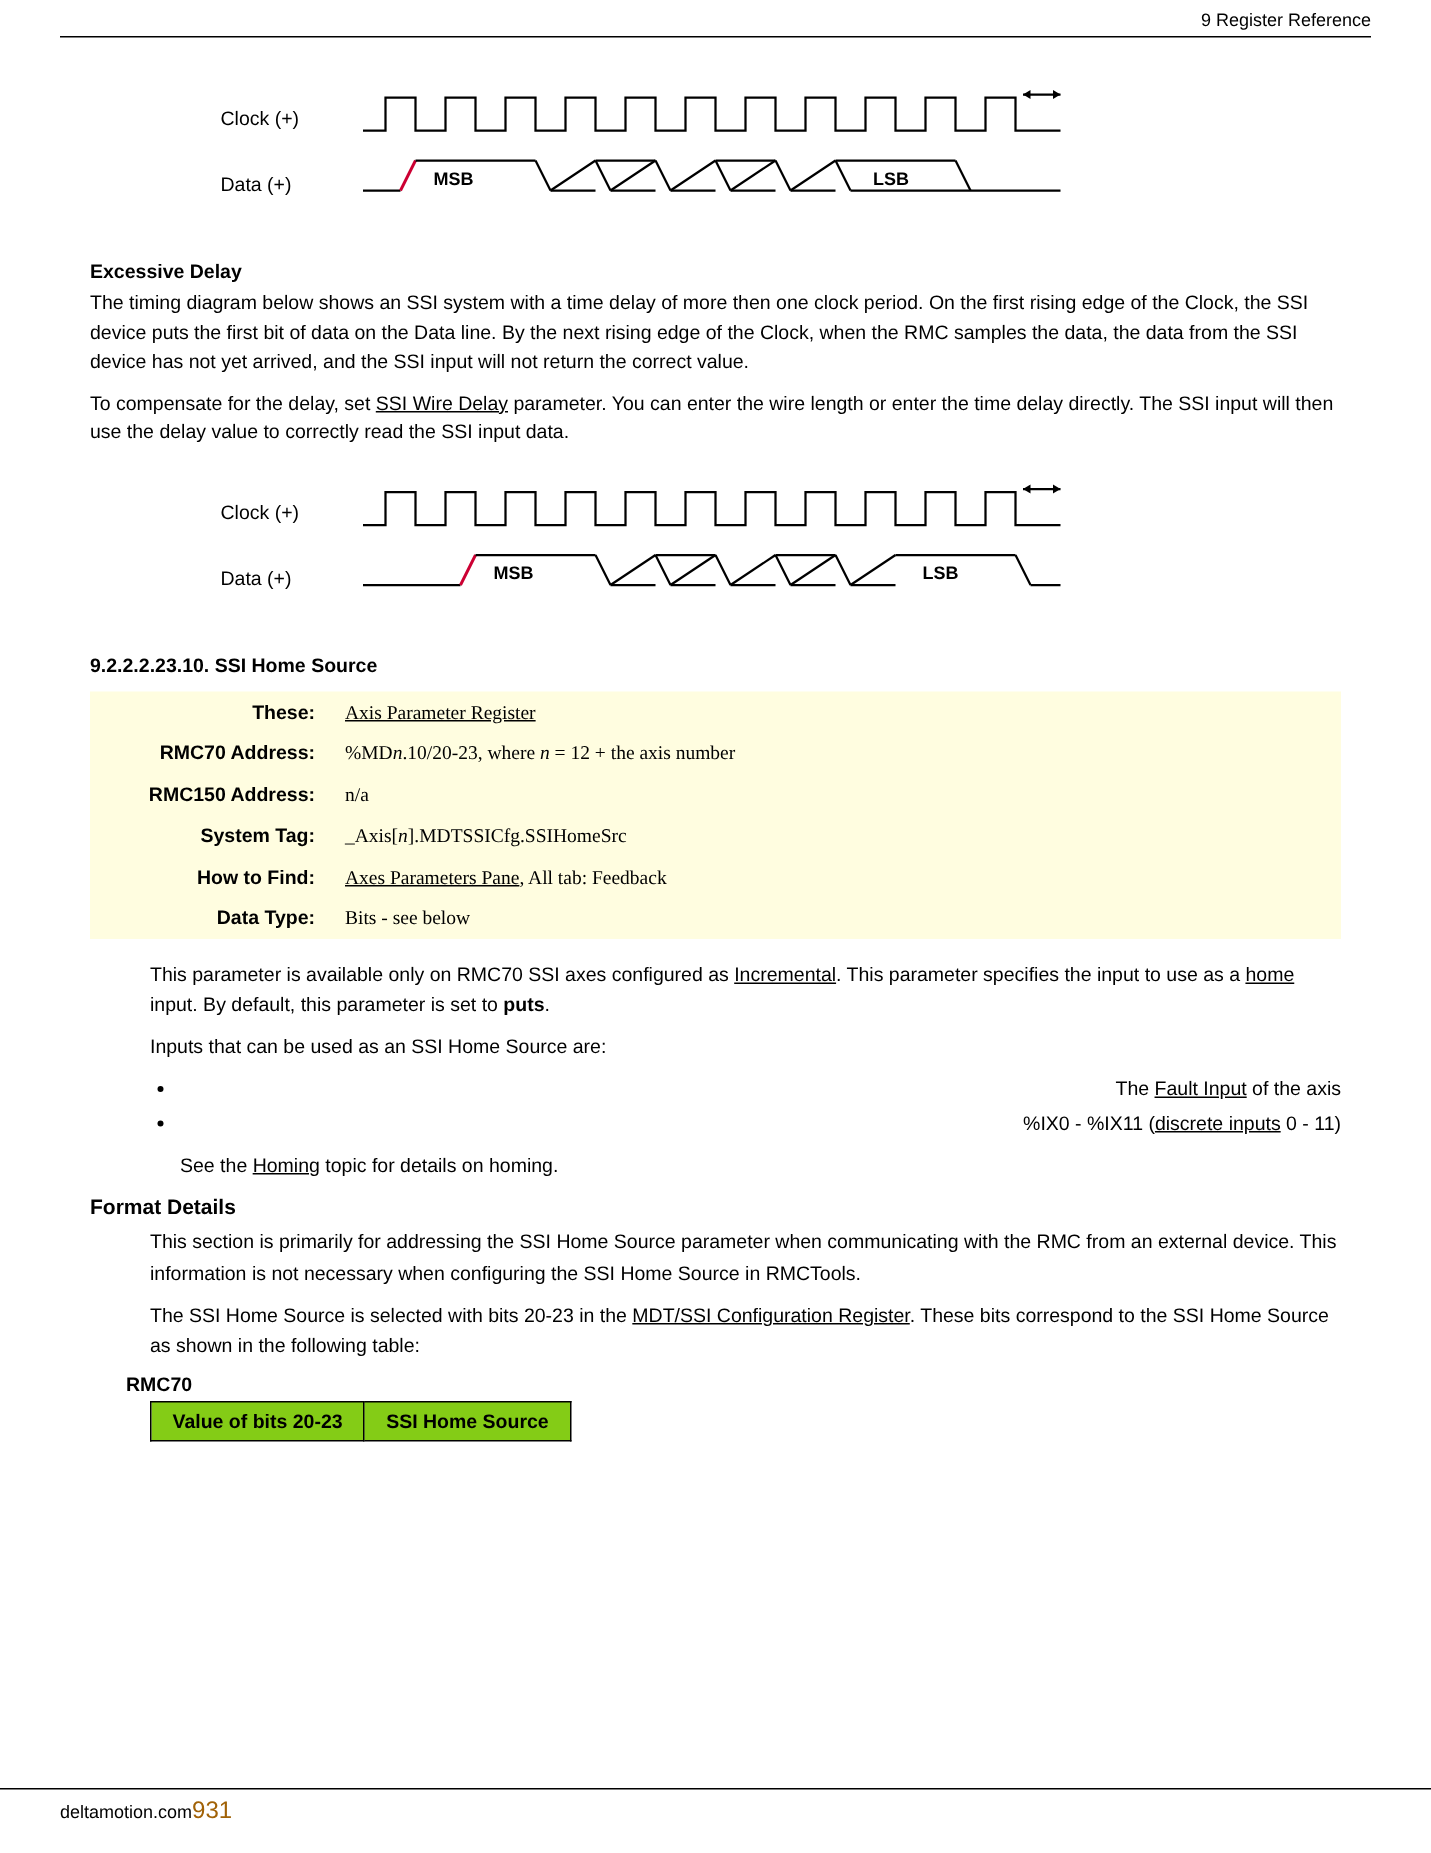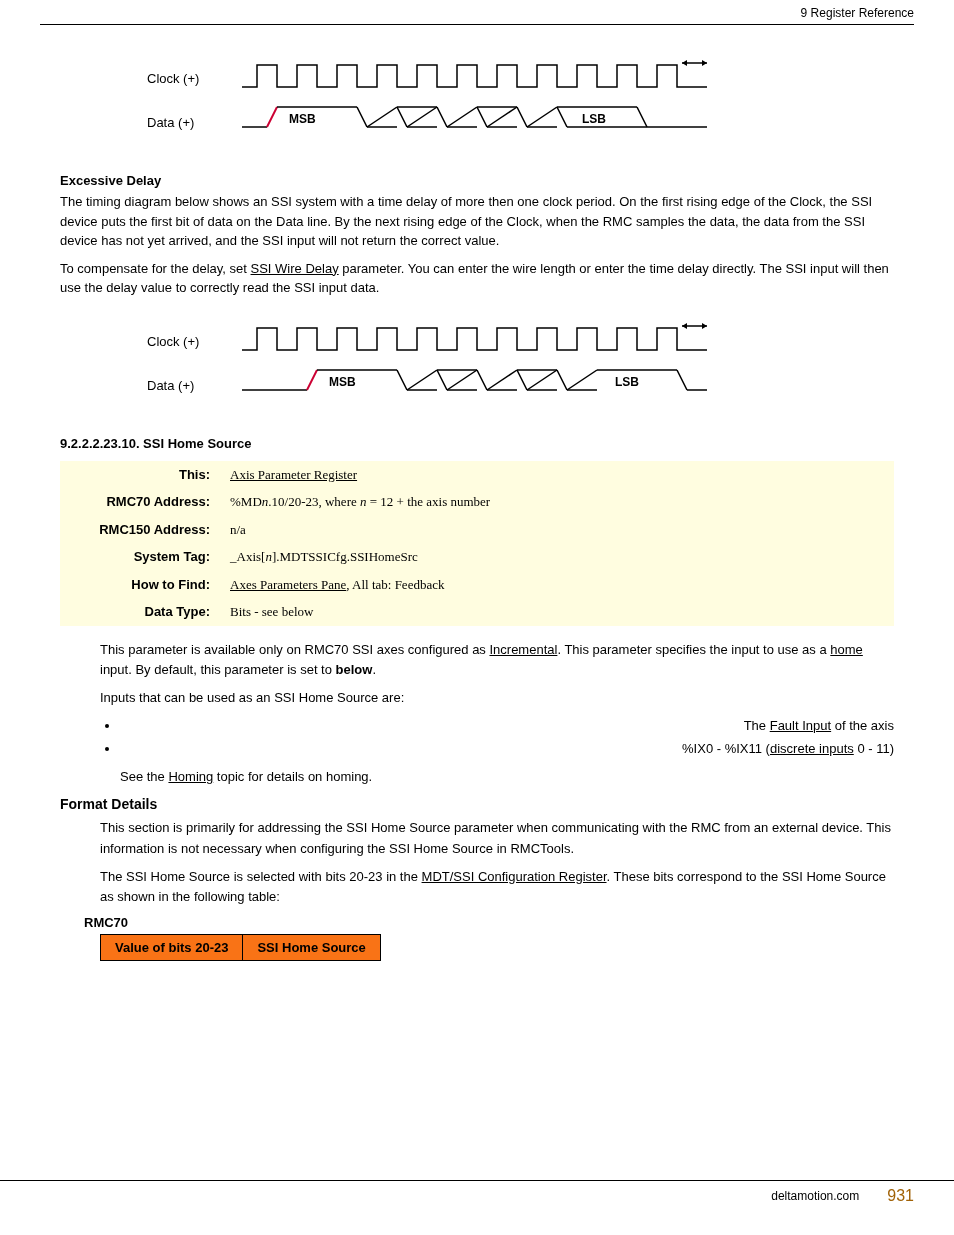--- a/index.html
+++ b/index.html
@@ -133,36 +133,35 @@
       margin-top: 4px;
     }
     .value-table th, .value-table td {
       border: 1px solid #000;
       padding: 5px 14px;
       font-size: 13px;
       font-weight: bold;
       background: #fff;
     }
     .value-table th {
-      background: #f97316;
+      background: #84cc16;
       text-align: right;
     }
     
     .footer {
       position: absolute;
       bottom: 18px;
       left: 0;
       right: 0;
-      padding: 12px 40px;
+      padding: 0 40px;
       display: flex;
-      justify-content: flex-end;
+      justify-content: flex-start;
       align-items: center;
       border-top: 1px solid #000;
       padding-top: 6px;
-      gap: 28px;
     }
     .footer-left {
       font-size: 12px;
       color: #000;
     }
     .footer-right {
       font-size: 16px;
       color: #a16207;
     }
   </style>
@@ -281,21 +280,21 @@
       </svg>
     </div>
 
     <div class="numbered-heading">
       <span>9.2.2.2.23.10. SSI Home Source</span>
     </div>
 
     <table class="info-table">
       <tbody>
         <tr>
-          <td class="label">This:</td>
+          <td class="label">These:</td>
           <td class="value">
             <span class="underline">Axis Parameter Register</span>
           </td>
         </tr>
         <tr>
           <td class="label">RMC70 Address:</td>
           <td class="value">%MD<em>n</em>.10/20-23, where <em>n</em> = 12 + the axis number</td>
         </tr>
         <tr>
           <td class="label">RMC150 Address:</td>
@@ -313,21 +312,21 @@
         </tr>
         <tr>
           <td class="label">Data Type:</td>
           <td class="value">Bits - see below</td>
         </tr>
       </tbody>
     </table>
 
 
     <p class="desc-para">
-      <span>This parameter is available only on RMC70 SSI axes configured as </span><span class="underline">Incremental</span><span>. This parameter specifies the input to use as a </span><span class="underline">home</span><span> input. By default, this parameter is set to </span><strong>below</strong><span>.</span>
+      <span>This parameter is available only on RMC70 SSI axes configured as </span><span class="underline">Incremental</span><span>. This parameter specifies the input to use as a </span><span class="underline">home</span><span> input. By default, this parameter is set to </span><strong>puts</strong><span>.</span>
     </p>
 
     <p class="desc-para">
       <span>Inputs that can be used as an SSI Home Source are:</span>
     </p>
 
     <ul class="bullet-list">
       <li>
         <span>The </span><span class="underline">Fault Input</span><span> of the axis</span>
       </li>

